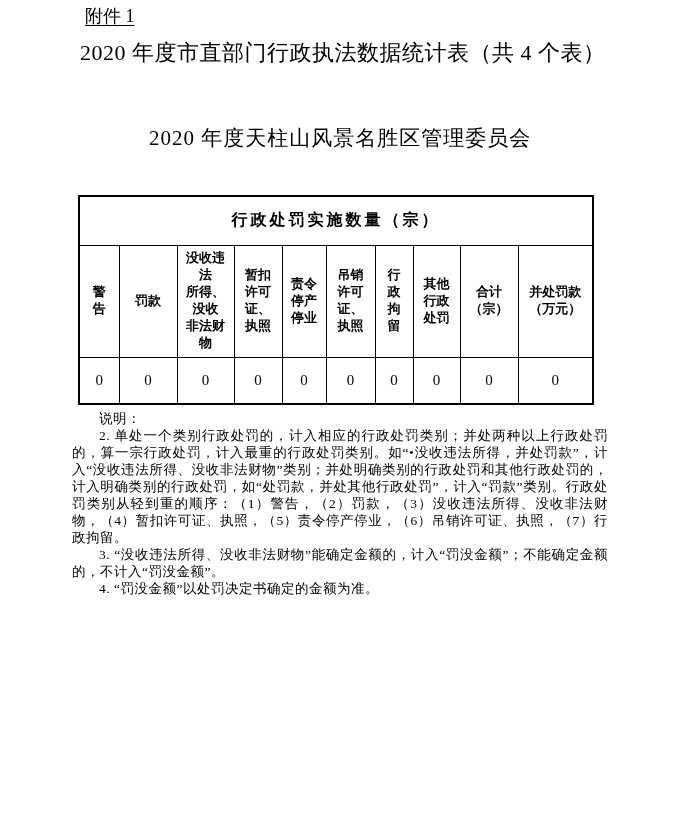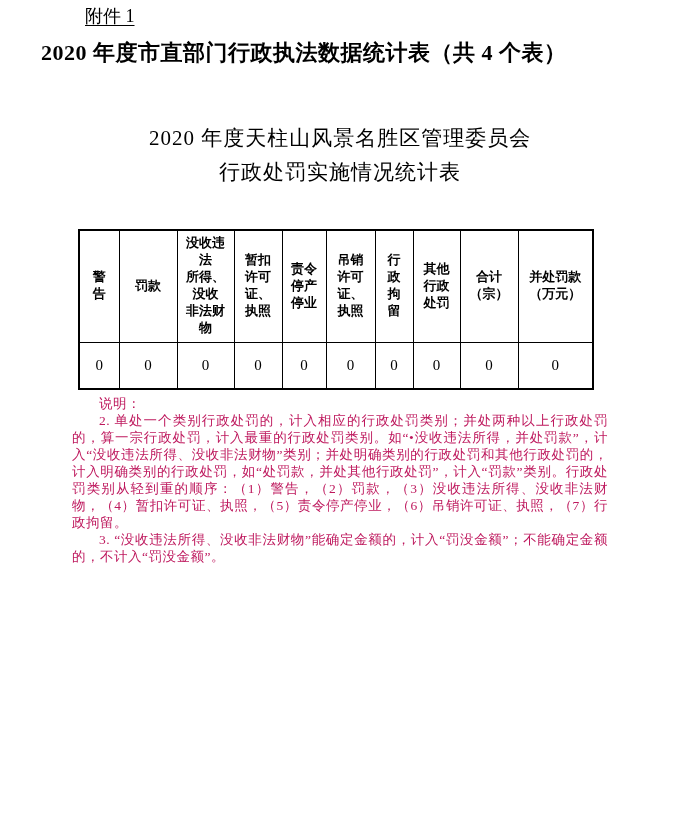--- a/index.html
+++ b/index.html
@@ -18,25 +18,25 @@
     background: #ffffff;
   }
   .attachment {
     margin-left: 85px;
     font-size: 18px;
     line-height: 16px;
     text-decoration: underline;
     text-underline-offset: 3px;
   }
   .main-title {
-    margin-left: 41px;
+    margin-left: 80px;
     margin-top: 16px;
     font-size: 22px;
     line-height: 26px;
-    font-weight: bold;
+    font-weight: normal;
     letter-spacing: 0.5px;
   }
   .table-label {
     margin-left: 85px;
     margin-top: 54px;
     font-size: 20px;
     line-height: 20px;
     font-weight: bold;
   }
   .subtitle {
@@ -76,21 +76,21 @@
     font-family: Liberation Mono, monospace;
   }
   tr.value-row { height: 47px; }
   tr.value-row td {
     font-size: 15px;
   }
   .notes {
     margin: 5px 72px 0 72px;
     font-size: 13.5px;
     line-height: 17px;
-    color: #be185d;
+    color: #000000;
     text-align: justify;
     letter-spacing: 0.5px;
   }
   .notes p {
     text-indent: 2em;
     margin: 0;
   }
   .notes-title { text-indent: 0; }
 </style>
 </head>
@@ -98,37 +98,39 @@
 
 <div class="page">
 
   <div class="attachment">附件 1</div>
 
   <div class="main-title">2020 年度市直部门行政执法数据统计表（共 4 个表）</div>
 
 
   <div class="subtitle">
     <div>2020 年度天柱山风景名胜区管理委员会</div>
-    <div>行政处罚实施情况统计表</div>
   </div>
 
   <table class="stats">
     <colgroup>
       <col style="width:40px">
       <col style="width:58px">
       <col style="width:57px">
       <col style="width:48px">
       <col style="width:44px">
       <col style="width:49px">
       <col style="width:38px">
       <col style="width:47px">
       <col style="width:58px">
       <col style="width:75px">
     </colgroup>
     <tbody>
+      <tr class="merged-row">
+        <th colspan="10">行政处罚实施数量（宗）</th>
+      </tr>
       <tr class="head-row">
         <th>警
 告</th>
         <th>罚款</th>
         <th>没收违
 法
 所得、
 没收
 非法财
 物</th>
@@ -167,15 +169,16 @@
         <td>0</td>
         <td>0</td>
       </tr>
     </tbody>
   </table>
 
   <div class="notes">
     <p class="notes-title">说明：</p>
     <p>2. 单处一个类别行政处罚的，计入相应的行政处罚类别；并处两种以上行政处罚的，算一宗行政处罚，计入最重的行政处罚类别。如“•没收违法所得，并处罚款”，计入“没收违法所得、没收非法财物”类别；并处明确类别的行政处罚和其他行政处罚的，计入明确类别的行政处罚，如“处罚款，并处其他行政处罚”，计入“罚款”类别。行政处罚类别从轻到重的顺序：（1）警告，（2）罚款，（3）没收违法所得、没收非法财物，（4）暂扣许可证、执照，（5）责令停产停业，（6）吊销许可证、执照，（7）行政拘留。</p>
     <p>3. “没收违法所得、没收非法财物”能确定金额的，计入“罚没金额”；不能确定金额的，不计入“罚没金额”。</p>
+    <p>4. “罚没金额”以处罚决定书确定的金额为准。</p>
   </div>
 
 </div>
 
 </body></html>

